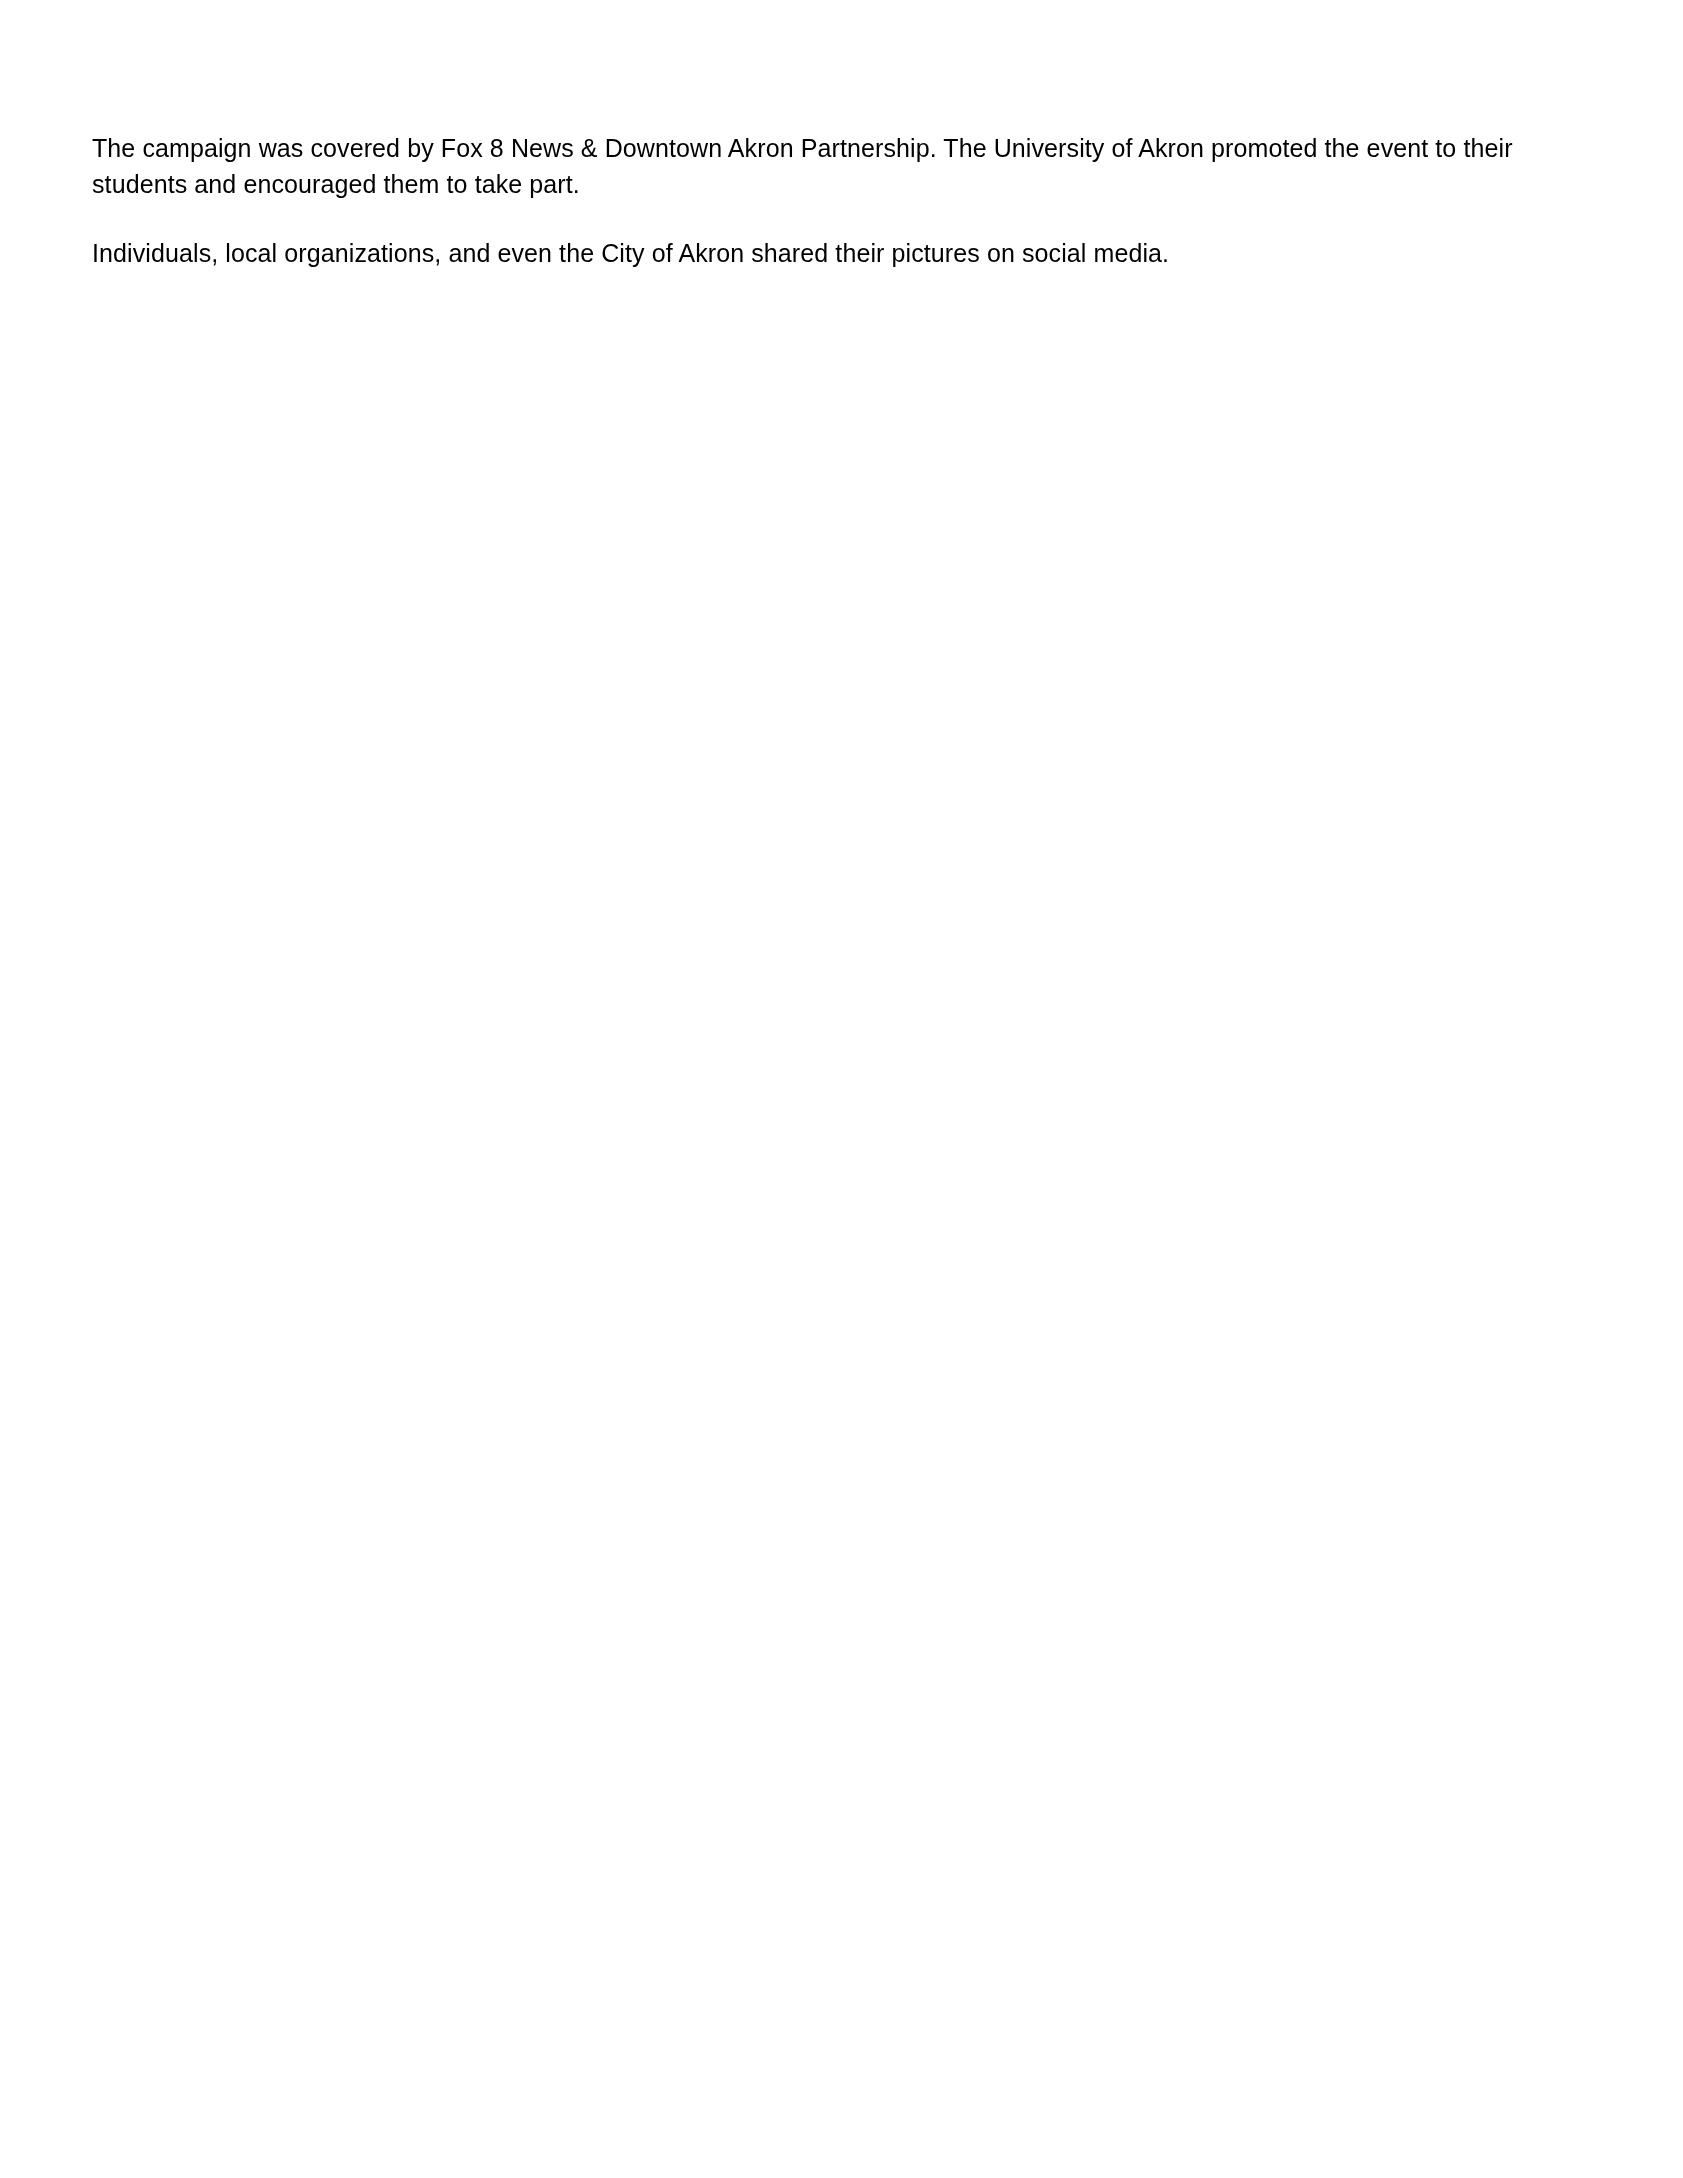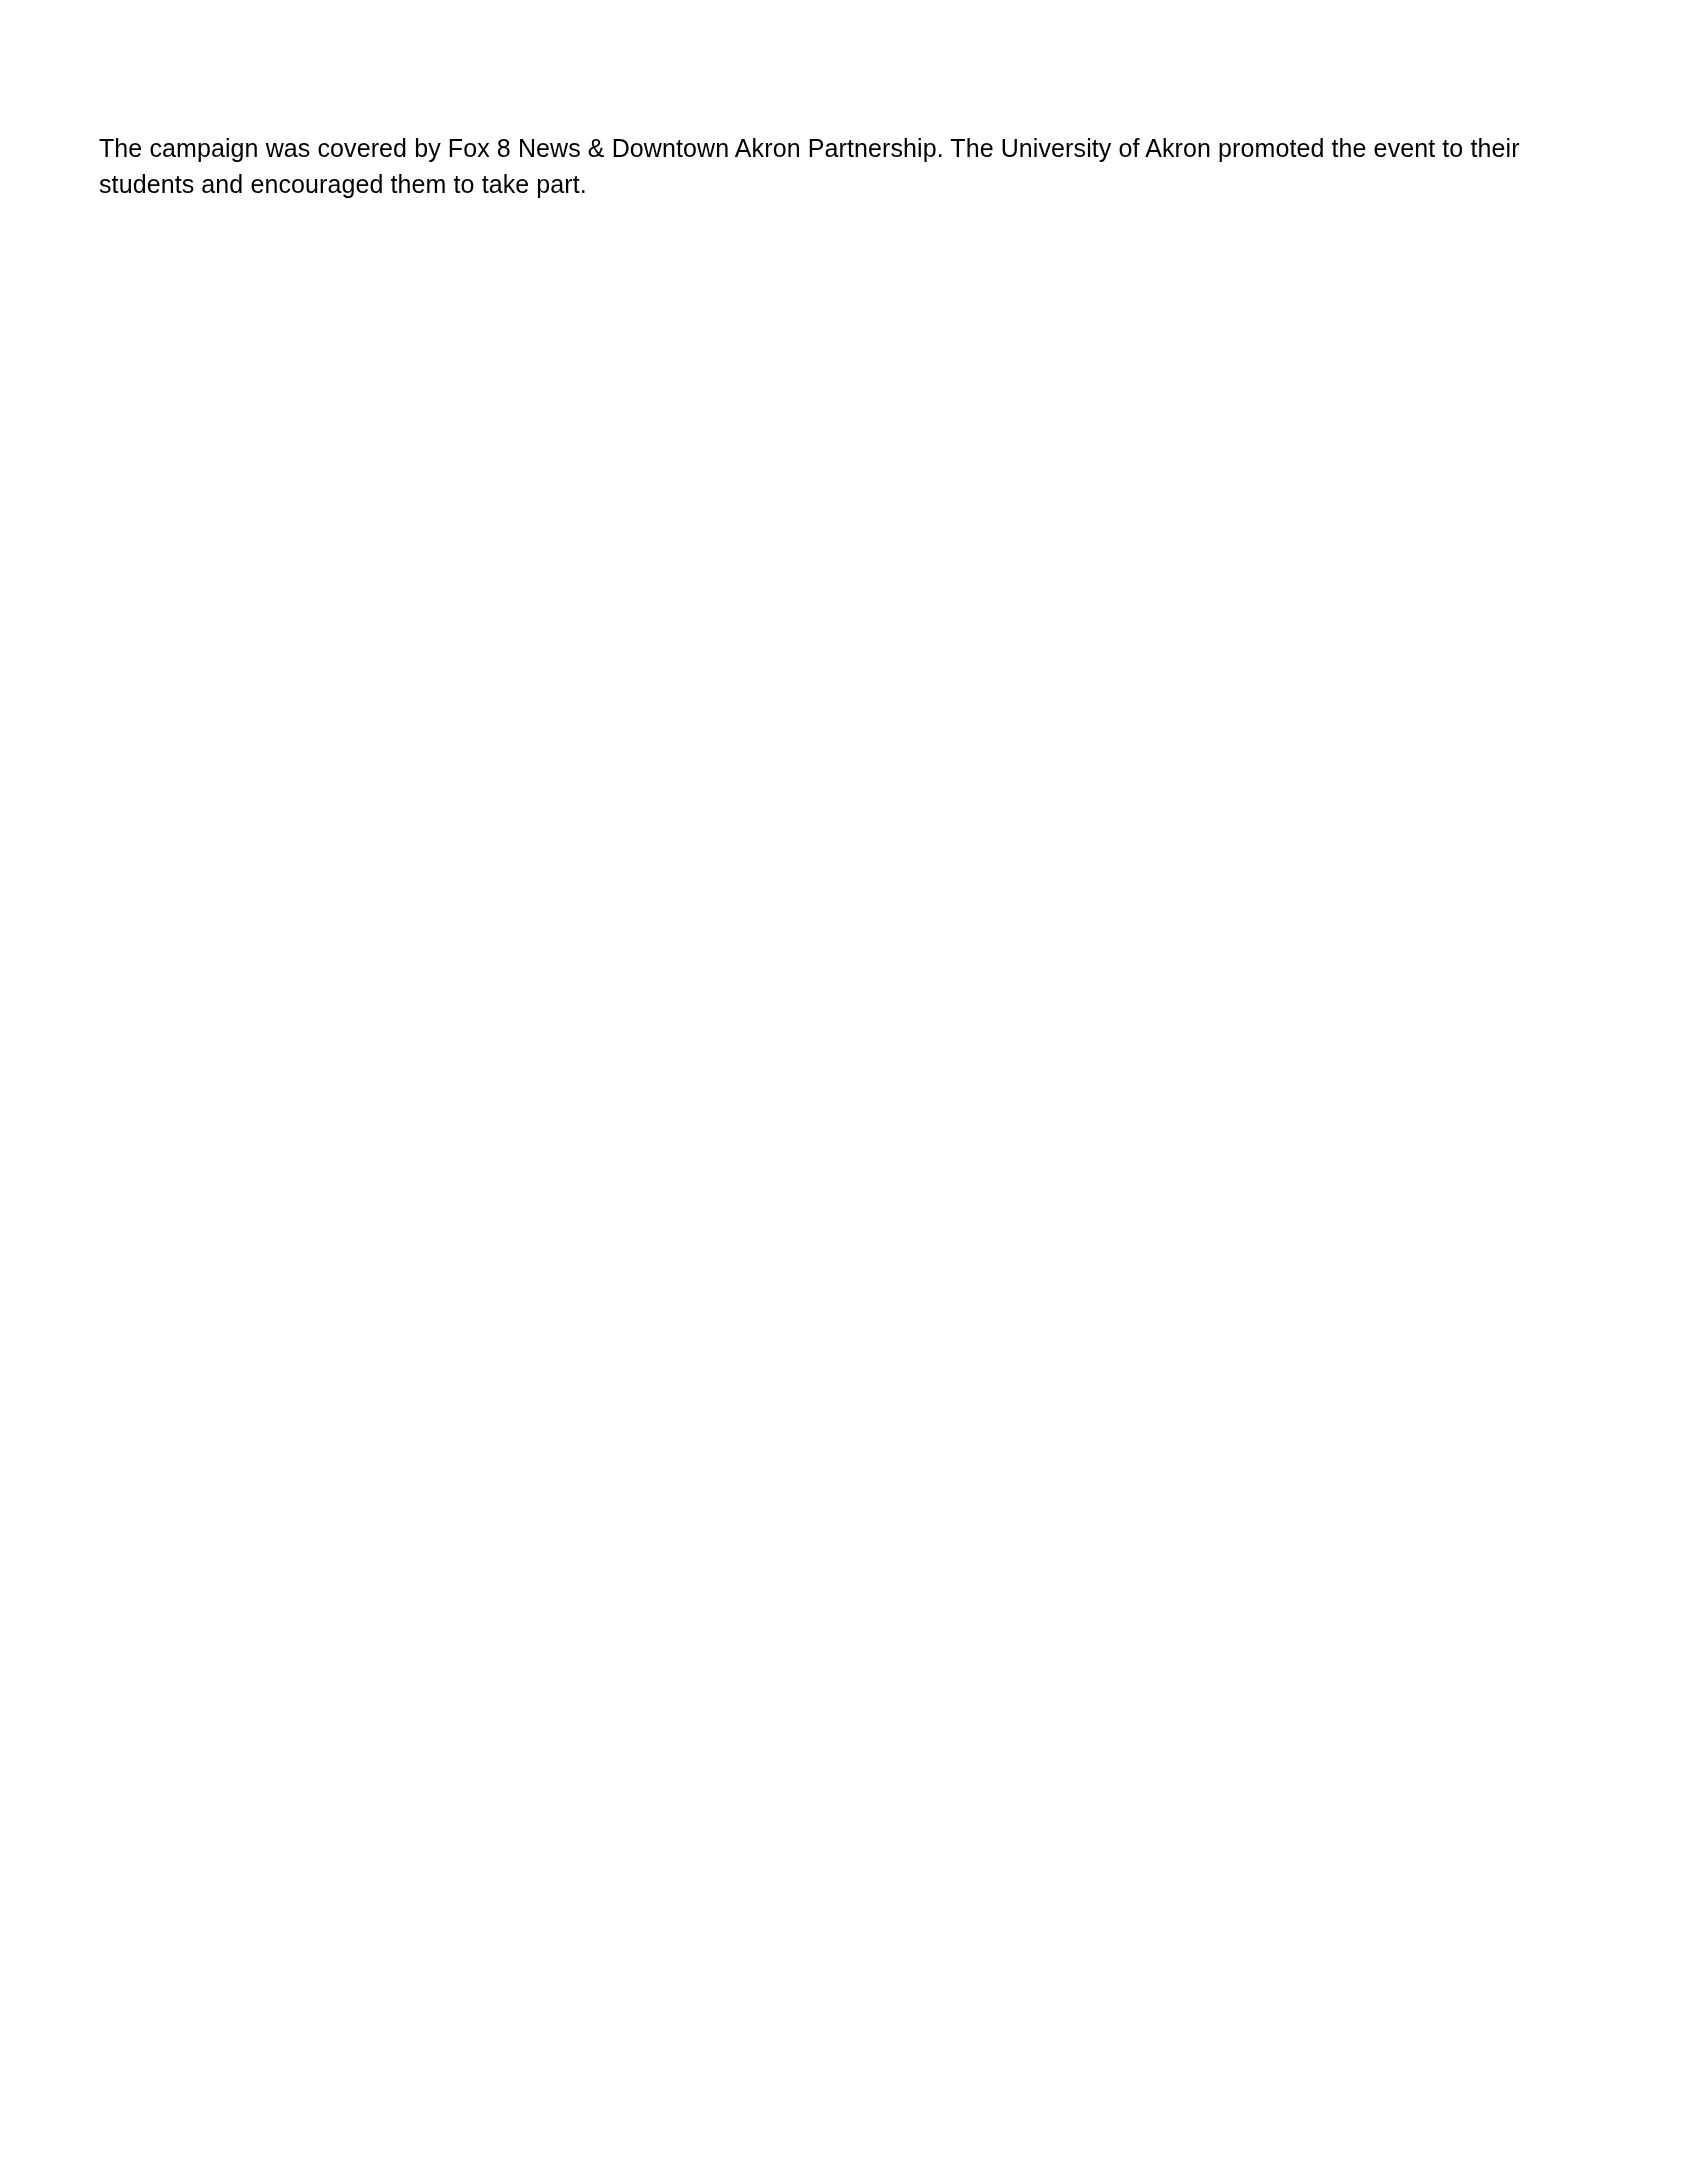--- a/index.html
+++ b/index.html
@@ -17,21 +17,21 @@
   .page {
     position: relative;
     width: 1683px;
     height: 2178px;
     background: #ffffff;
     box-sizing: border-box;
   }
   .doc-body {
     position: absolute;
     top: 131px;
-    left: 99px;
+    left: 92px;
     width: 1485px;
   }
   .para {
     font-size: 25px;
     line-height: 1.42;
     color: #000000;
     margin: 0;
     letter-spacing: 0.1px;
     text-align: left;
   }
@@ -44,15 +44,16 @@
   .para-2 {
     max-width: 1455px;
   }
 </style>
 </head>
 <body>
 
 <div class="page">
   <div class="doc-body">
     <p class="para para-1">The campaign was covered by Fox 8 News &amp; Downtown Akron Partnership. The University of Akron promoted the event to their students and encouraged them to take part.</p>
+    <p class="para para-2">Individuals, local organizations, and even the City of Akron shared their pictures on social media.</p>
   </div>
 </div>
 
 
 </body></html>

